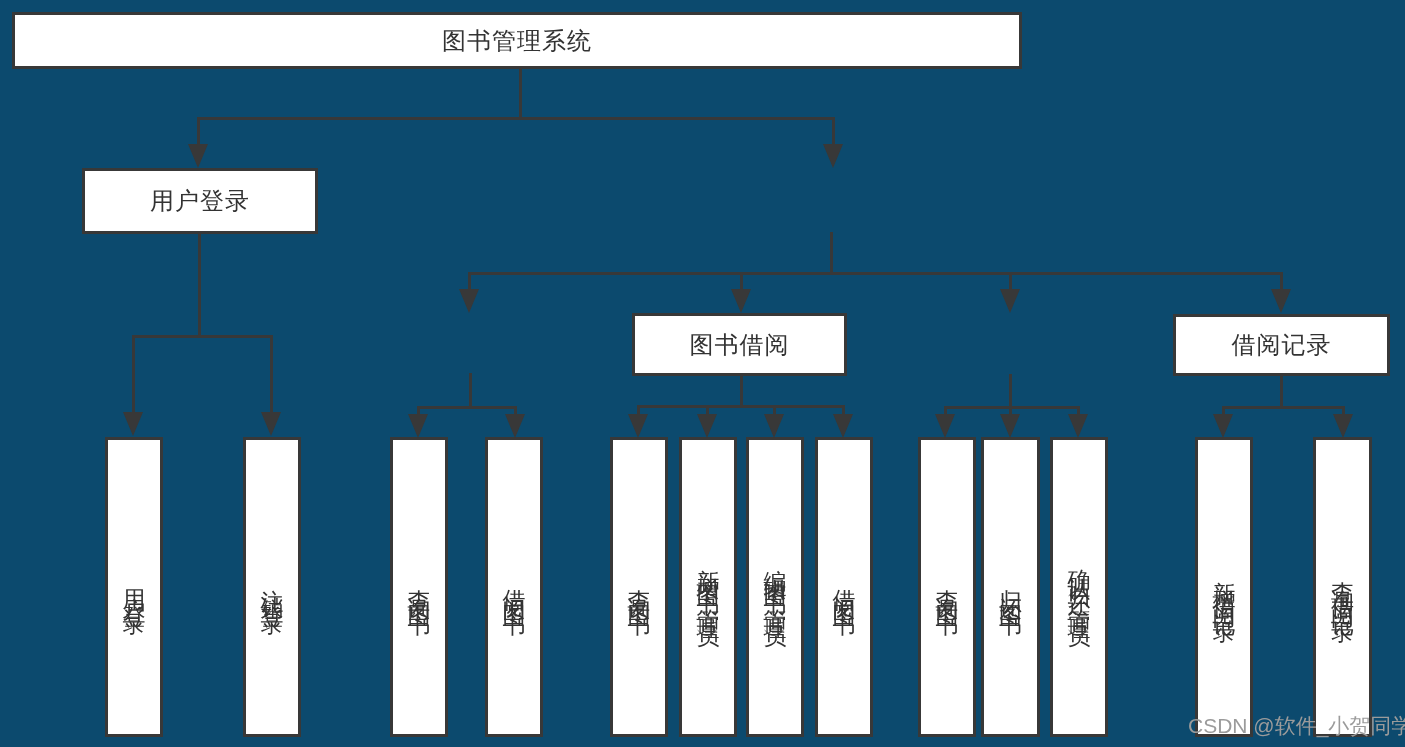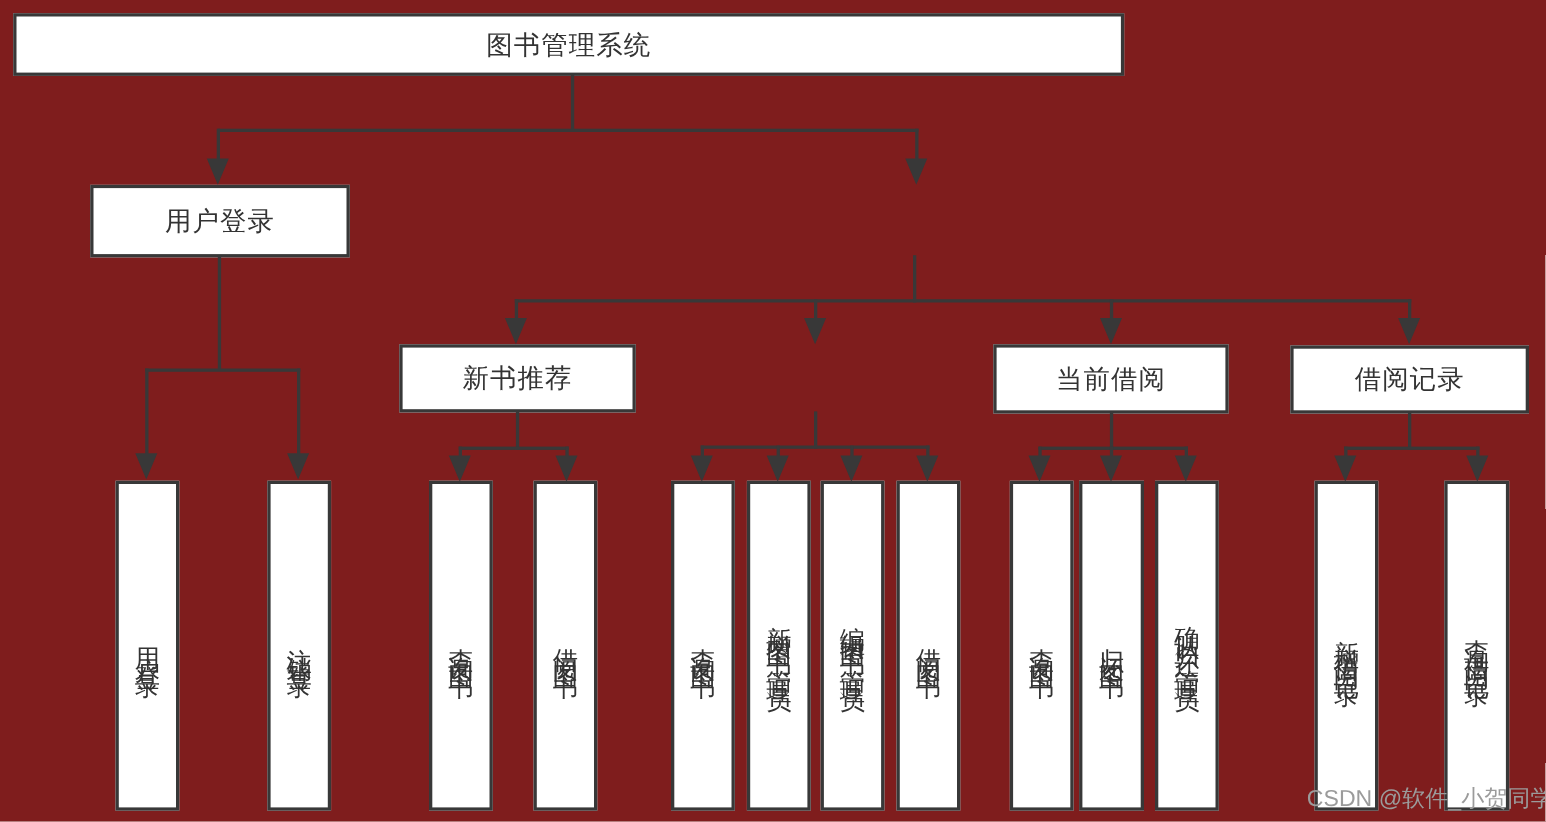--- a/index.html
+++ b/index.html
@@ -1,17 +1,17 @@
 <!DOCTYPE html>
 <html><head>
 <meta charset="utf-8">
 <style>
   html,body{margin:0;padding:0;background:#ffffff;}
   #canvas{
-    position:relative;width:1405px;height:747px;background:#7f1d1d;overflow:hidden;
+    position:relative;width:1405px;height:747px;background:#0c4a6e;overflow:hidden;
     font-family:"Liberation Sans","DejaVu Sans",sans-serif;color:#333333;
   }
   .box{
     position:absolute;box-sizing:border-box;border:3px solid #383838;background:#ffffff;
     display:flex;align-items:center;justify-content:center;text-align:center;
   }
   .hlabel{font-size:24px;letter-spacing:1px;white-space:nowrap;}
   .leaf .vtext{
     writing-mode:vertical-rl;text-orientation:mixed;
     font-size:23px;letter-spacing:8px;line-height:1;
@@ -34,25 +34,22 @@
 
   <div class="box" style="left:12px;top:12px;width:1010px;height:57px;">
     <span class="hlabel">图书管理系统</span>
   </div>
 
   <div class="box" style="left:82px;top:168px;width:236px;height:66px;">
     <span class="hlabel">用户登录</span>
   </div>
 
 
-  <div class="box" style="left:363px;top:313px;width:215px;height:62px;">
-    <span class="hlabel">新书推荐</span>
-  </div>
-  <div class="box" style="left:903px;top:313px;width:214px;height:63px;">
-    <span class="hlabel">当前借阅</span>
+  <div class="box" style="left:632px;top:313px;width:215px;height:63px;">
+    <span class="hlabel">图书借阅</span>
   </div>
   <div class="box" style="left:1173px;top:314px;width:217px;height:62px;">
     <span class="hlabel">借阅记录</span>
   </div>
 
   <div class="box leaf" style="left:105px;top:437px;width:58px;height:300px;">
     <span class="vtext">用户登录</span>
   </div>
   <div class="box leaf" style="left:243px;top:437px;width:58px;height:300px;">
     <span class="vtext">注销登录</span>

